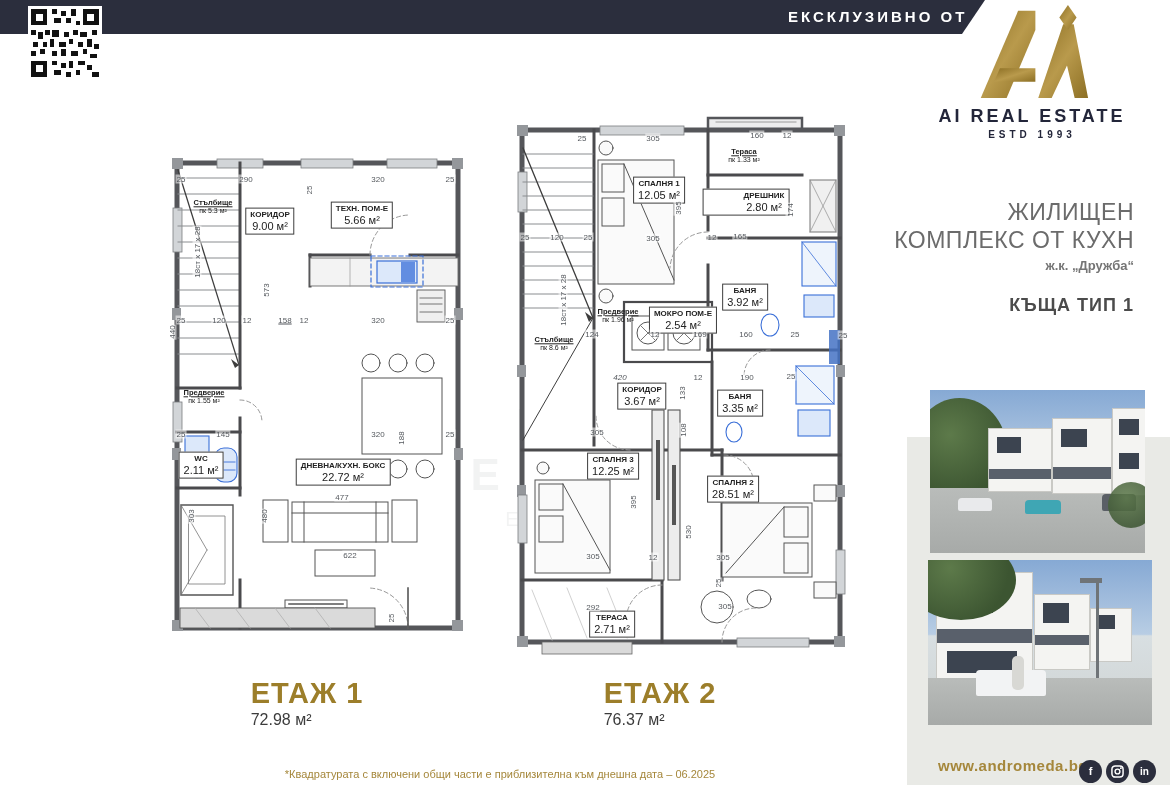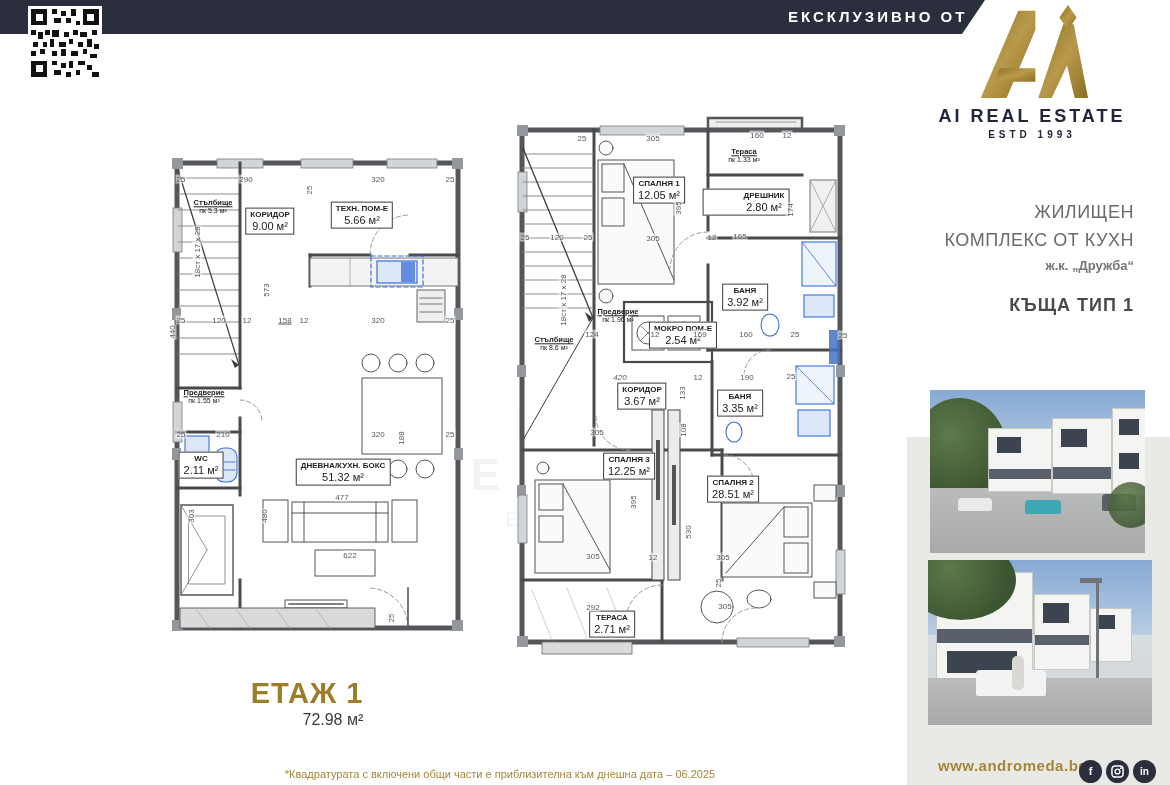--- a/index.html
+++ b/index.html
@@ -14,21 +14,21 @@
                letter-spacing:3px;white-space:nowrap;}
   #qr{left:28px;top:6px;width:74px;height:74px;background:#fff;padding:3px;box-sizing:border-box;}
   #logo-glyph{left:975px;top:4px;}
   #logo-name{left:902px;top:106px;width:260px;text-align:center;color:#23263a;
              font-size:18px;font-weight:bold;letter-spacing:3px;white-space:nowrap;}
   #logo-estd{left:902px;top:129px;width:260px;text-align:center;color:#23263a;
              font-size:10px;font-weight:bold;letter-spacing:4px;}
 
   
   #project{right:36px;top:198px;text-align:right;color:#6b6b6b;}
-  #project .l1,#project .l2{font-size:18px;letter-spacing:.5px;line-height:28px;}
+  #project .l1,#project .l2{font-size:23px;letter-spacing:.5px;line-height:28px;}
   #project .loc{font-size:13px;font-weight:bold;margin-top:4px;color:#757575;}
   #project .ht{font-size:18px;font-weight:bold;margin-top:22px;color:#4b4b4b;letter-spacing:1px;}
 
   
   #side-panel{left:907px;top:437px;width:263px;height:348px;background:#e9eae6;}
   .photo{overflow:hidden;background:linear-gradient(#86a9d4 0%,#b8cde4 45%,#d8dfe2 46%,#cfd3d2 100%);}
   #photo1{left:930px;top:390px;width:215px;height:163px;}
   #photo2{left:928px;top:560px;width:224px;height:165px;}
   .ph{position:absolute;}
   .house{background:#f4f4f2;border:1px solid #c9c9c5;}
@@ -45,21 +45,21 @@
        white-space:nowrap;background:rgba(255,255,255,.55);padding:0 1px;}
   .dimv{transform:translate(-50%,-50%) rotate(-90deg);}
   .rlabel{position:absolute;transform:translate(-50%,-50%);text-align:center;color:#222;
           line-height:1.2;white-space:nowrap;}
   .rbox{border:1px solid #3d3d3d;background:#fff;padding:1px 4px;}
   .rl-name{font-size:8px;font-weight:bold;display:block;}
   .rl-area{font-size:11px;display:block;}
   .plain .rl-name{font-weight:bold;font-size:7.5px;text-decoration:underline;}
   .plain .rl-area{font-size:7px;}
 
-  .floor-title{position:absolute;text-align:right;transform:translateX(-50%);}
+  .floor-title{position:absolute;text-align:left;transform:translateX(-50%);}
   .floor-title .ft{font-size:29px;font-weight:bold;color:#9c7e2a;letter-spacing:1px;line-height:30px;}
   .floor-title .fa{font-size:16px;color:#3c3c3c;margin-top:3px;}
   #footnote{left:160px;top:768px;width:680px;text-align:center;color:#a5873b;font-size:11px;}
 
   #watermark{left:380px;top:230px;width:480px;height:300px;pointer-events:none;opacity:.055;
              color:#30343f;text-align:center;}
   #watermark .wm1{font-size:170px;font-weight:bold;line-height:170px;}
   #watermark .wm2{font-size:44px;font-weight:bold;letter-spacing:22px;}
   #watermark .wm3{font-size:20px;letter-spacing:14px;margin-top:8px;}
 </style>
@@ -467,60 +467,60 @@
   <div class="rlabel plain" style="left:204px;top:397px;">
     <span class="rl-name">Предверие</span>
       <span class="rl-area">пк 1.55 м²</span>
     </div>
   <div class="rlabel rbox" style="left:201px;top:465px;">
     <span class="rl-name">WC</span>
       <span class="rl-area">2.11 м²</span>
     </div>
   <div class="rlabel rbox" style="left:330px;top:472px;margin-left:13px;">
     <span class="rl-name">ДНЕВНА/КУХН. БОКС</span>
-      <span class="rl-area">51.32 м²</span>
+      <span class="rl-area">22.72 м²</span>
     </div>
 
   <div class="rlabel rbox" style="left:643px;top:190px;margin-left:16px;">
     <span class="rl-name">СПАЛНЯ 1</span>
       <span class="rl-area">12.05 м²</span>
     </div>
   <div class="rlabel plain" style="left:744px;top:156px;">
     <span class="rl-name">Тераса</span>
       <span class="rl-area">пк 1.33 м²</span>
     </div>
   <div class="rlabel rbox" style="left:746px;top:202px;padding-left:40px;">
     <span class="rl-name">ДРЕШНИК</span>
       <span class="rl-area">2.80 м²</span>
     </div>
   <div class="rlabel rbox" style="left:745px;top:297px;">
     <span class="rl-name">БАНЯ</span>
       <span class="rl-area">3.92 м²</span>
     </div>
-  <div class="rlabel rbox" style="left:683px;top:335px;">
+  <div class="rlabel rbox" style="left:683px;top:320px;">
     <span class="rl-name">МОКРО ПОМ-Е</span>
       <span class="rl-area">2.54 м²</span>
     </div>
   <div class="rlabel plain" style="left:618px;top:316px;">
     <span class="rl-name">Предверие</span>
       <span class="rl-area">пк 1.96 м²</span>
     </div>
   <div class="rlabel plain" style="left:554px;top:344px;">
     <span class="rl-name">Стълбище</span>
       <span class="rl-area">пк 8.6 м²</span>
     </div>
   <div class="rlabel rbox" style="left:642px;top:396px;">
     <span class="rl-name">КОРИДОР</span>
       <span class="rl-area">3.67 м²</span>
     </div>
   <div class="rlabel rbox" style="left:740px;top:403px;">
     <span class="rl-name">БАНЯ</span>
       <span class="rl-area">3.35 м²</span>
     </div>
-  <div class="rlabel rbox" style="left:613px;top:466px;margin-left:16px;">
+  <div class="rlabel rbox" style="left:613px;top:466px;">
     <span class="rl-name">СПАЛНЯ 3</span>
       <span class="rl-area">12.25 м²</span>
     </div>
   <div class="rlabel rbox" style="left:733px;top:489px;">
     <span class="rl-name">СПАЛНЯ 2</span>
       <span class="rl-area">28.51 м²</span>
     </div>
   <div class="rlabel rbox" style="left:612px;top:624px;">
     <span class="rl-name">ТЕРАСА</span>
       <span class="rl-area">2.71 м²</span>
@@ -535,21 +535,21 @@
   <span class="dim dimv" style="left:197px;top:252px;">18ст х 17 х 28</span>
   <span class="dim dimv" style="left:172px;top:332px;">440</span>
   <span class="dim" style="left:181px;top:320px;">25</span>
   <span class="dim" style="left:219px;top:320px;">120</span>
   <span class="dim" style="left:247px;top:320px;">12</span>
   <span class="dim" style="left:285px;top:320px;text-decoration:underline;">158</span>
   <span class="dim" style="left:304px;top:320px;">12</span>
   <span class="dim" style="left:378px;top:320px;">320</span>
   <span class="dim" style="left:450px;top:320px;">25</span>
   <span class="dim" style="left:181px;top:434px;">25</span>
-  <span class="dim" style="left:223px;top:434px;">210</span>
+  <span class="dim" style="left:223px;top:434px;">145</span>
   <span class="dim" style="left:378px;top:434px;">320</span>
   <span class="dim dimv" style="left:401px;top:438px;">188</span>
   <span class="dim" style="left:450px;top:434px;">25</span>
   <span class="dim" style="left:342px;top:497px;">477</span>
   <span class="dim dimv" style="left:264px;top:516px;">480</span>
   <span class="dim dimv" style="left:191px;top:516px;">303</span>
   <span class="dim" style="left:350px;top:555px;">622</span>
   <span class="dim dimv" style="left:391px;top:618px;">25</span>
 
   <span class="dim" style="left:582px;top:138px;">25</span>
@@ -584,15 +584,19 @@
   <span class="dim" style="left:593px;top:607px;">292</span>
   <span class="dim" style="left:725px;top:606px;">305</span>
   <span class="dim" style="left:843px;top:335px;">25</span>
   <span class="dim dimv" style="left:718px;top:583px;">25</span>
   <span class="dim dimv" style="left:563px;top:300px;">18ст х 17 х 28</span>
 
   <div class="floor-title" style="left:307px;top:678px;">
     <div class="ft">ЕТАЖ 1</div>
     <div class="fa">72.98 м²</div>
   </div>
+  <div class="floor-title" style="left:660px;top:678px;">
+    <div class="ft">ЕТАЖ 2</div>
+    <div class="fa">76.37 м²</div>
+  </div>
   <div id="footnote" class="abs">*Квадратурата с включени общи части е приблизителна към днешна дата – 06.2025</div>
 
 </div>
 
 </body></html>

